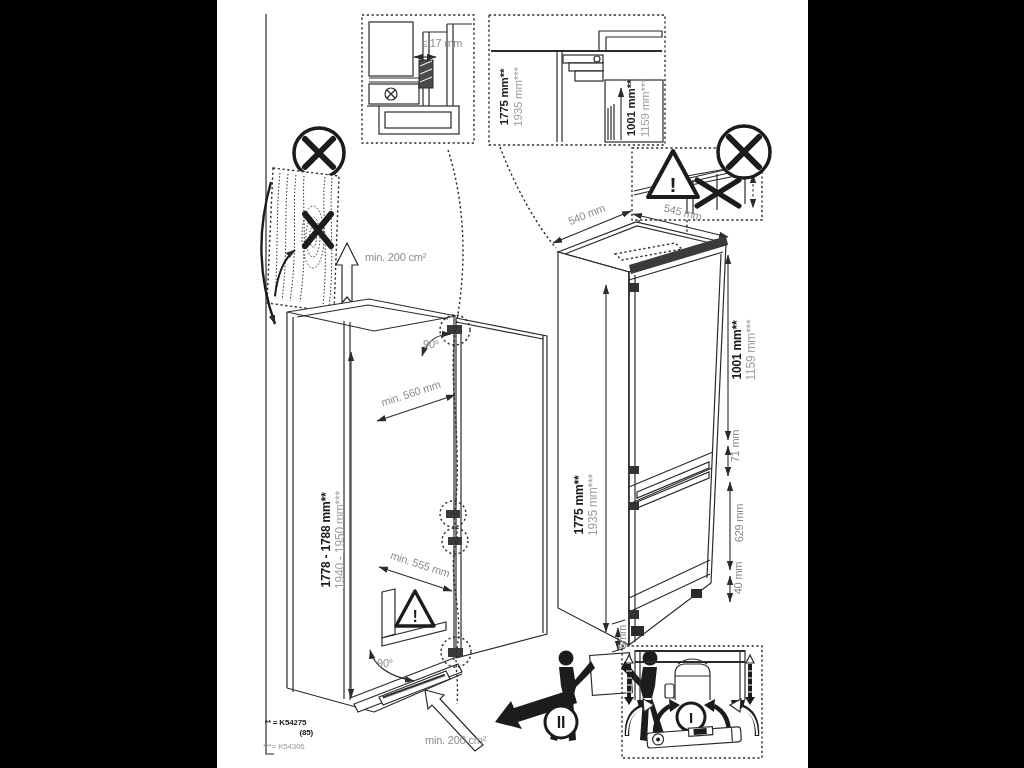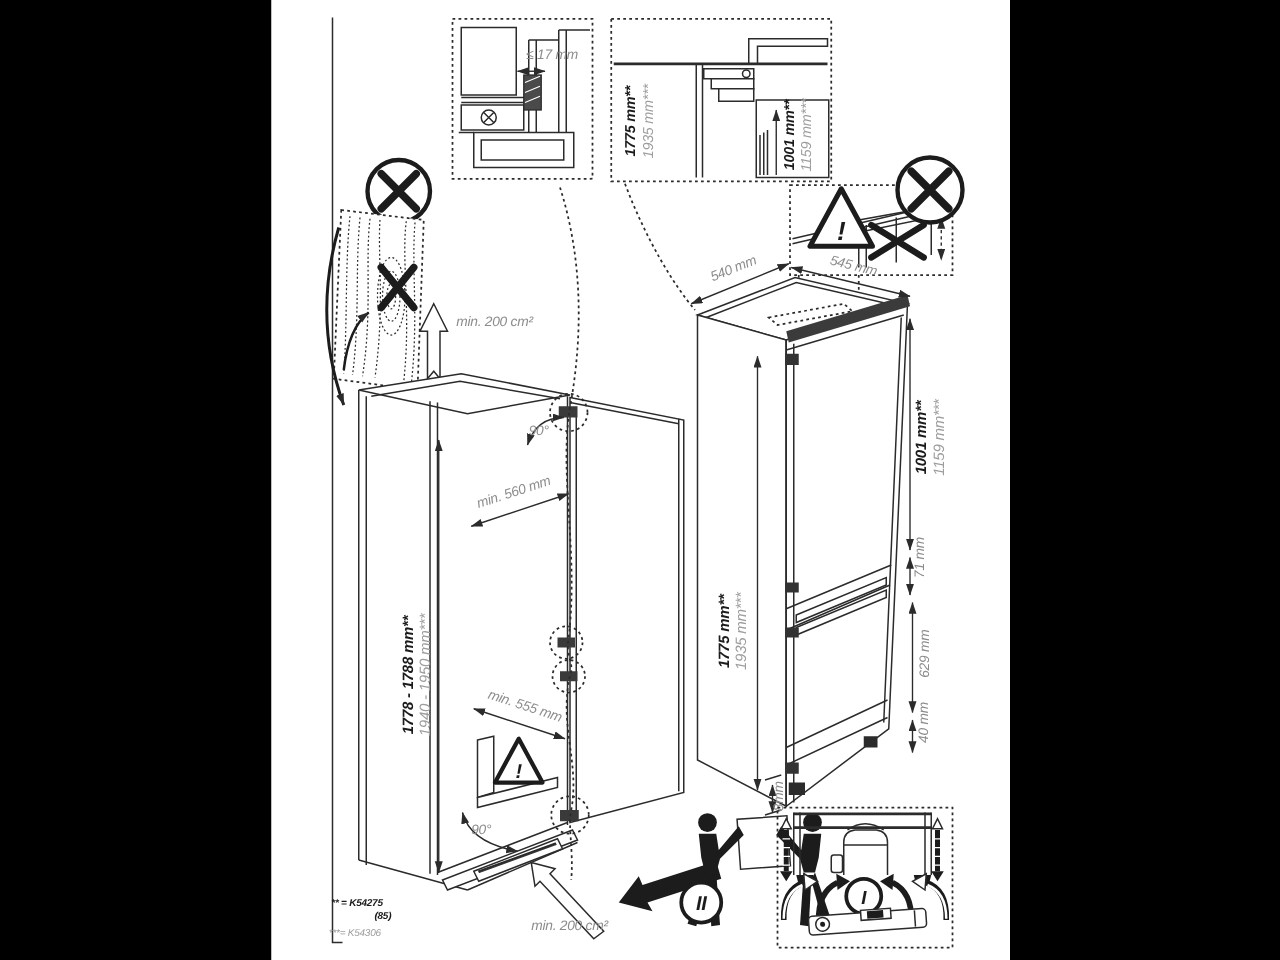--- a/index.html
+++ b/index.html
@@ -1,18 +1,18 @@
 <!DOCTYPE html>
 <html><head>
 <meta charset="utf-8">
 <style>
   html,body{margin:0;padding:0;background:#000;}
   body{width:1024px;height:768px;position:relative;overflow:hidden;
        font-family:"Liberation Sans",sans-serif;}
-  .paper{position:absolute;left:217px;top:0;width:591px;height:768px;background:#fff;font-style:italic;}
+  .paper{position:absolute;left:217px;top:0;width:591px;height:768px;background:#fff;}
   svg{display:block}
   .ln{stroke:#2b2b2b;stroke-width:1.2;fill:none}
   .lnw{stroke:#2b2b2b;stroke-width:1.2;fill:#fff}
   .thk{stroke:#2b2b2b;stroke-width:2.2;fill:none}
   .dash{stroke:#2b2b2b;stroke-width:1.4;fill:none;stroke-dasharray:2.2 2.6}
   .dashf{stroke:#2b2b2b;stroke-width:1.4;fill:#fff;stroke-dasharray:2.2 2.6}
   .grain{stroke:#2b2b2b;stroke-width:1;fill:none;stroke-dasharray:1.5 1.9}
   .dim{stroke:#2b2b2b;stroke-width:1.1;fill:none;marker-start:url(#mS);marker-end:url(#mE)}
   .dimE{stroke:#2b2b2b;stroke-width:1.1;fill:none;marker-end:url(#mE)}
   .blk{fill:#1c1c1c;stroke:none}

